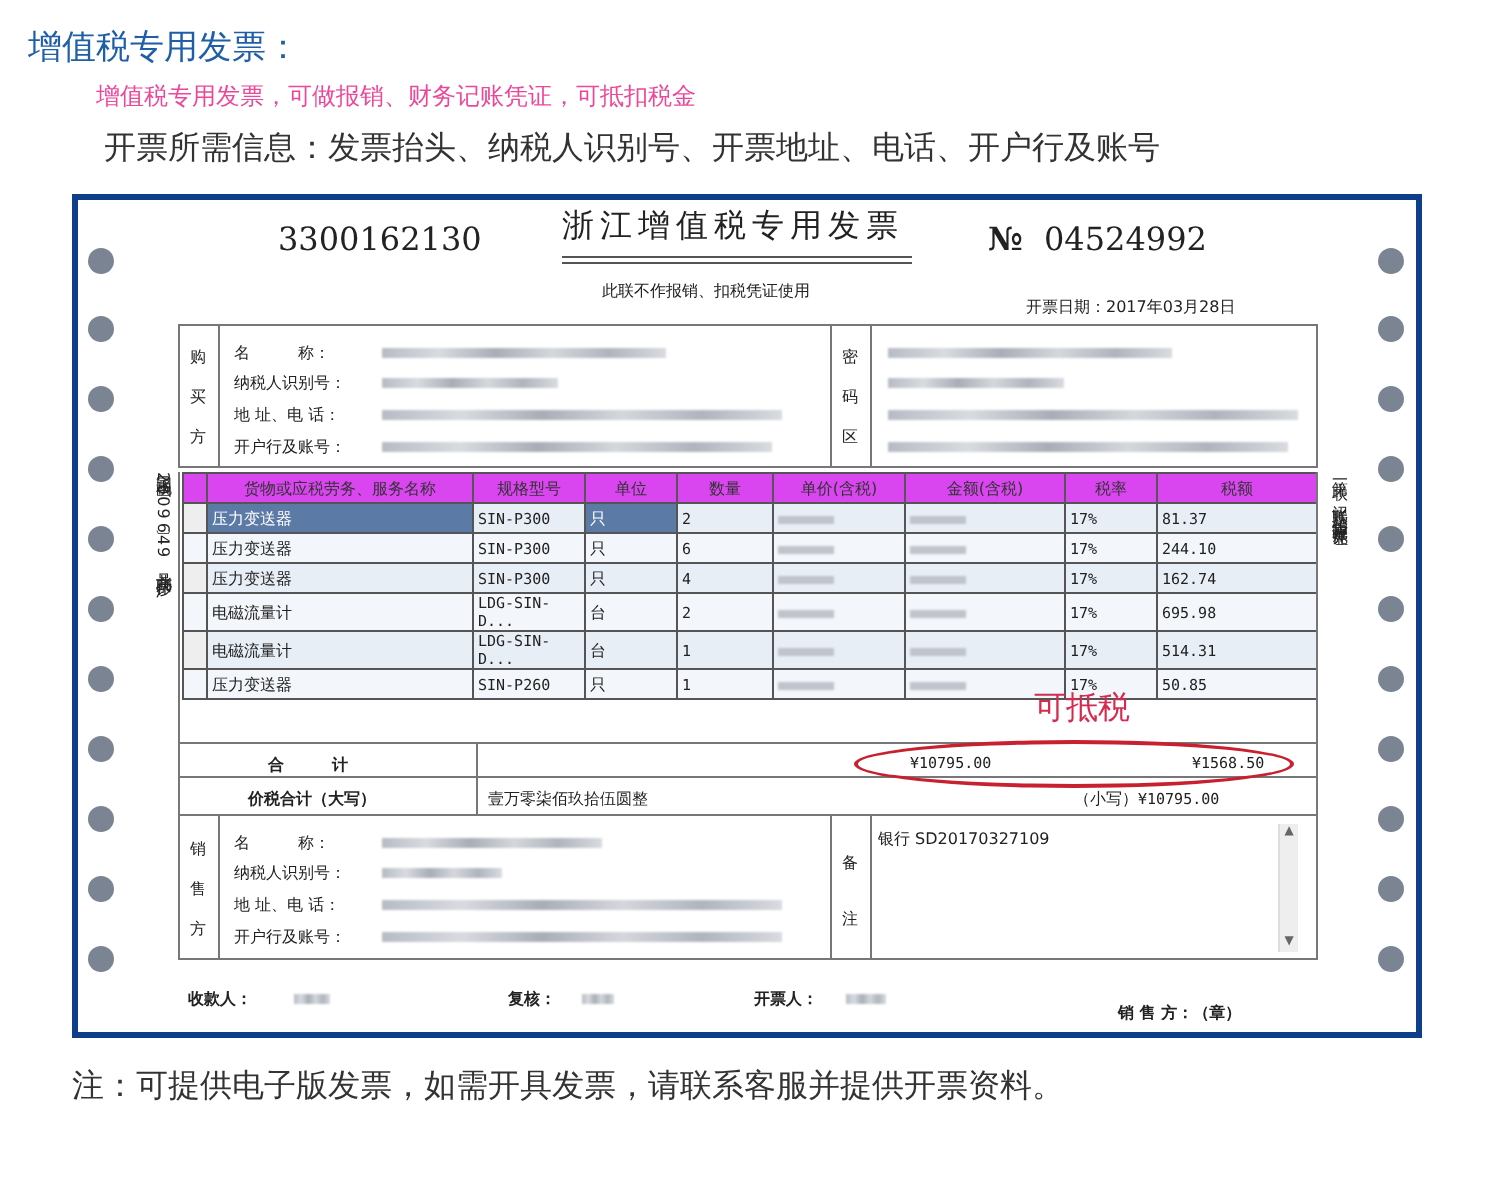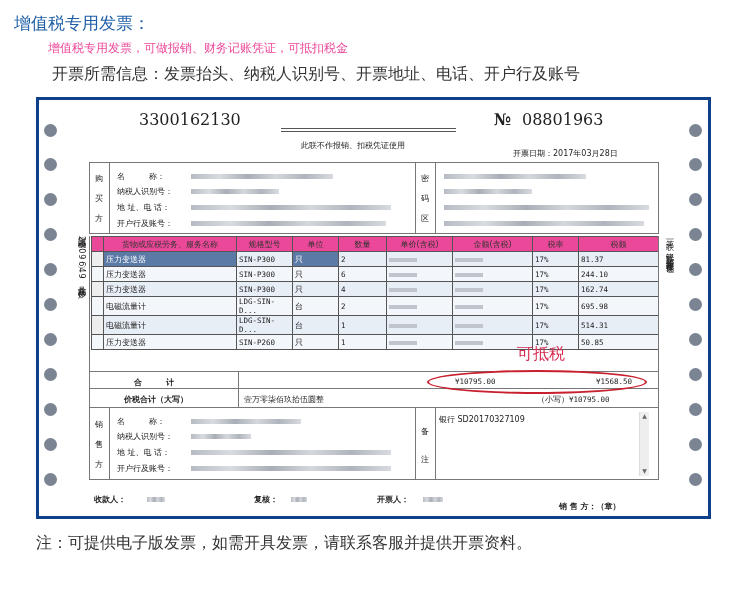--- a/index.html
+++ b/index.html
@@ -22,21 +22,21 @@
   .inv-no-label { position: absolute; left: 455px; top: 10px; font-family: "DejaVu Serif", serif; font-size: 16px; font-weight: bold; }
   .inv-no { position: absolute; left: 483px; top: 10px; font-family: "DejaVu Serif", serif; font-size: 16px; }
   .inv-date { position: absolute; left: 474px; top: 48px; font-size: 8px; }
 
   .box { position: absolute; border: 1px solid #777; }
   .side-label { position: absolute; font-size: 8px; width: 12px; text-align: center; line-height: 14px; }
   .field { position: absolute; font-size: 8px; color: #222; white-space: nowrap; }
   .blur { position: absolute; height: 5px; background: linear-gradient(90deg, #b7bcc4 0%, #d8dbe0 20%, #a9aeb6 40%, #d4d7dc 60%, #b0b5bd 80%, #d8dbe0 100%); filter: blur(0.6px); }
 
   table.items { position: absolute; left: 52px; top: 136px; width: 568px; border-collapse: collapse; font-size: 8px; }
-  table.items th { height: 15px; font-weight: normal; border: 1px solid #555; background: #ec4899; color: #333; }
+  table.items th { height: 15px; font-weight: normal; border: 1px solid #555; background: #d946ef; color: #333; }
   table.items td { height: 15px; border: 1px solid #555; padding-left: 2px; background: #e8eef6; font-family: "DejaVu Sans Mono", monospace; font-size: 7.5px; }
   table.items td.name { font-family: "DejaVu Sans", sans-serif; font-size: 8px; }
   table.items tr.sel td.name { background: #5c7aa6; color: #fff; }
   table.items td.idx { background: #eee; width: 12px; }
   table.items tr:nth-child(even) td { background: #f3f6fa; }
   table.items td.bl span { display: inline-block; width: 28px; height: 4px; background: #c0c4cc; filter: blur(0.5px); }
 
   .vert { position: absolute; writing-mode: vertical-rl; font-size: 8px; letter-spacing: 1px; }
   .ktax { position: absolute; left: 478px; top: 244px; font-size: 16px; color: #d62a50; }
   .ellipse { position: absolute; left: 388px; top: 270px; width: 220px; height: 24px; border: 2px solid #c8202e; border-radius: 50%; }
@@ -68,24 +68,25 @@
   <div class="hole" style="left:650px;top:128px"></div>
   <div class="hole" style="left:650px;top:163px"></div>
   <div class="hole" style="left:650px;top:198px"></div>
   <div class="hole" style="left:650px;top:233px"></div>
   <div class="hole" style="left:650px;top:268px"></div>
   <div class="hole" style="left:650px;top:303px"></div>
   <div class="hole" style="left:650px;top:338px"></div>
   <div class="hole" style="left:650px;top:373px"></div>
 
   <div class="inv-code">3300162130</div>
+  <div class="inv-title">浙江增值税专用发票</div>
   <div class="dbl-line"></div>
   <div class="inv-sub">此联不作报销、扣税凭证使用</div>
   <div class="inv-no-label">№</div>
-  <div class="inv-no">08801963</div>
+  <div class="inv-no">04524992</div>
   <div class="inv-date"><span>开票日期：</span><span>2017年03月28日</span></div>
 
   <div class="box" style="left:50px;top:62px;width:570px;height:72px;"></div>
   <div class="box" style="left:50px;top:62px;width:21px;height:72px;border-right:1px solid #777;border-left:none;border-top:none;border-bottom:none;"></div>
   <div class="side-label" style="left:54px;top:72px;">
     <div>购</div>
     <div style="height:6px"></div>
     <div>买</div>
     <div style="height:6px"></div>
     <div>方</div>

